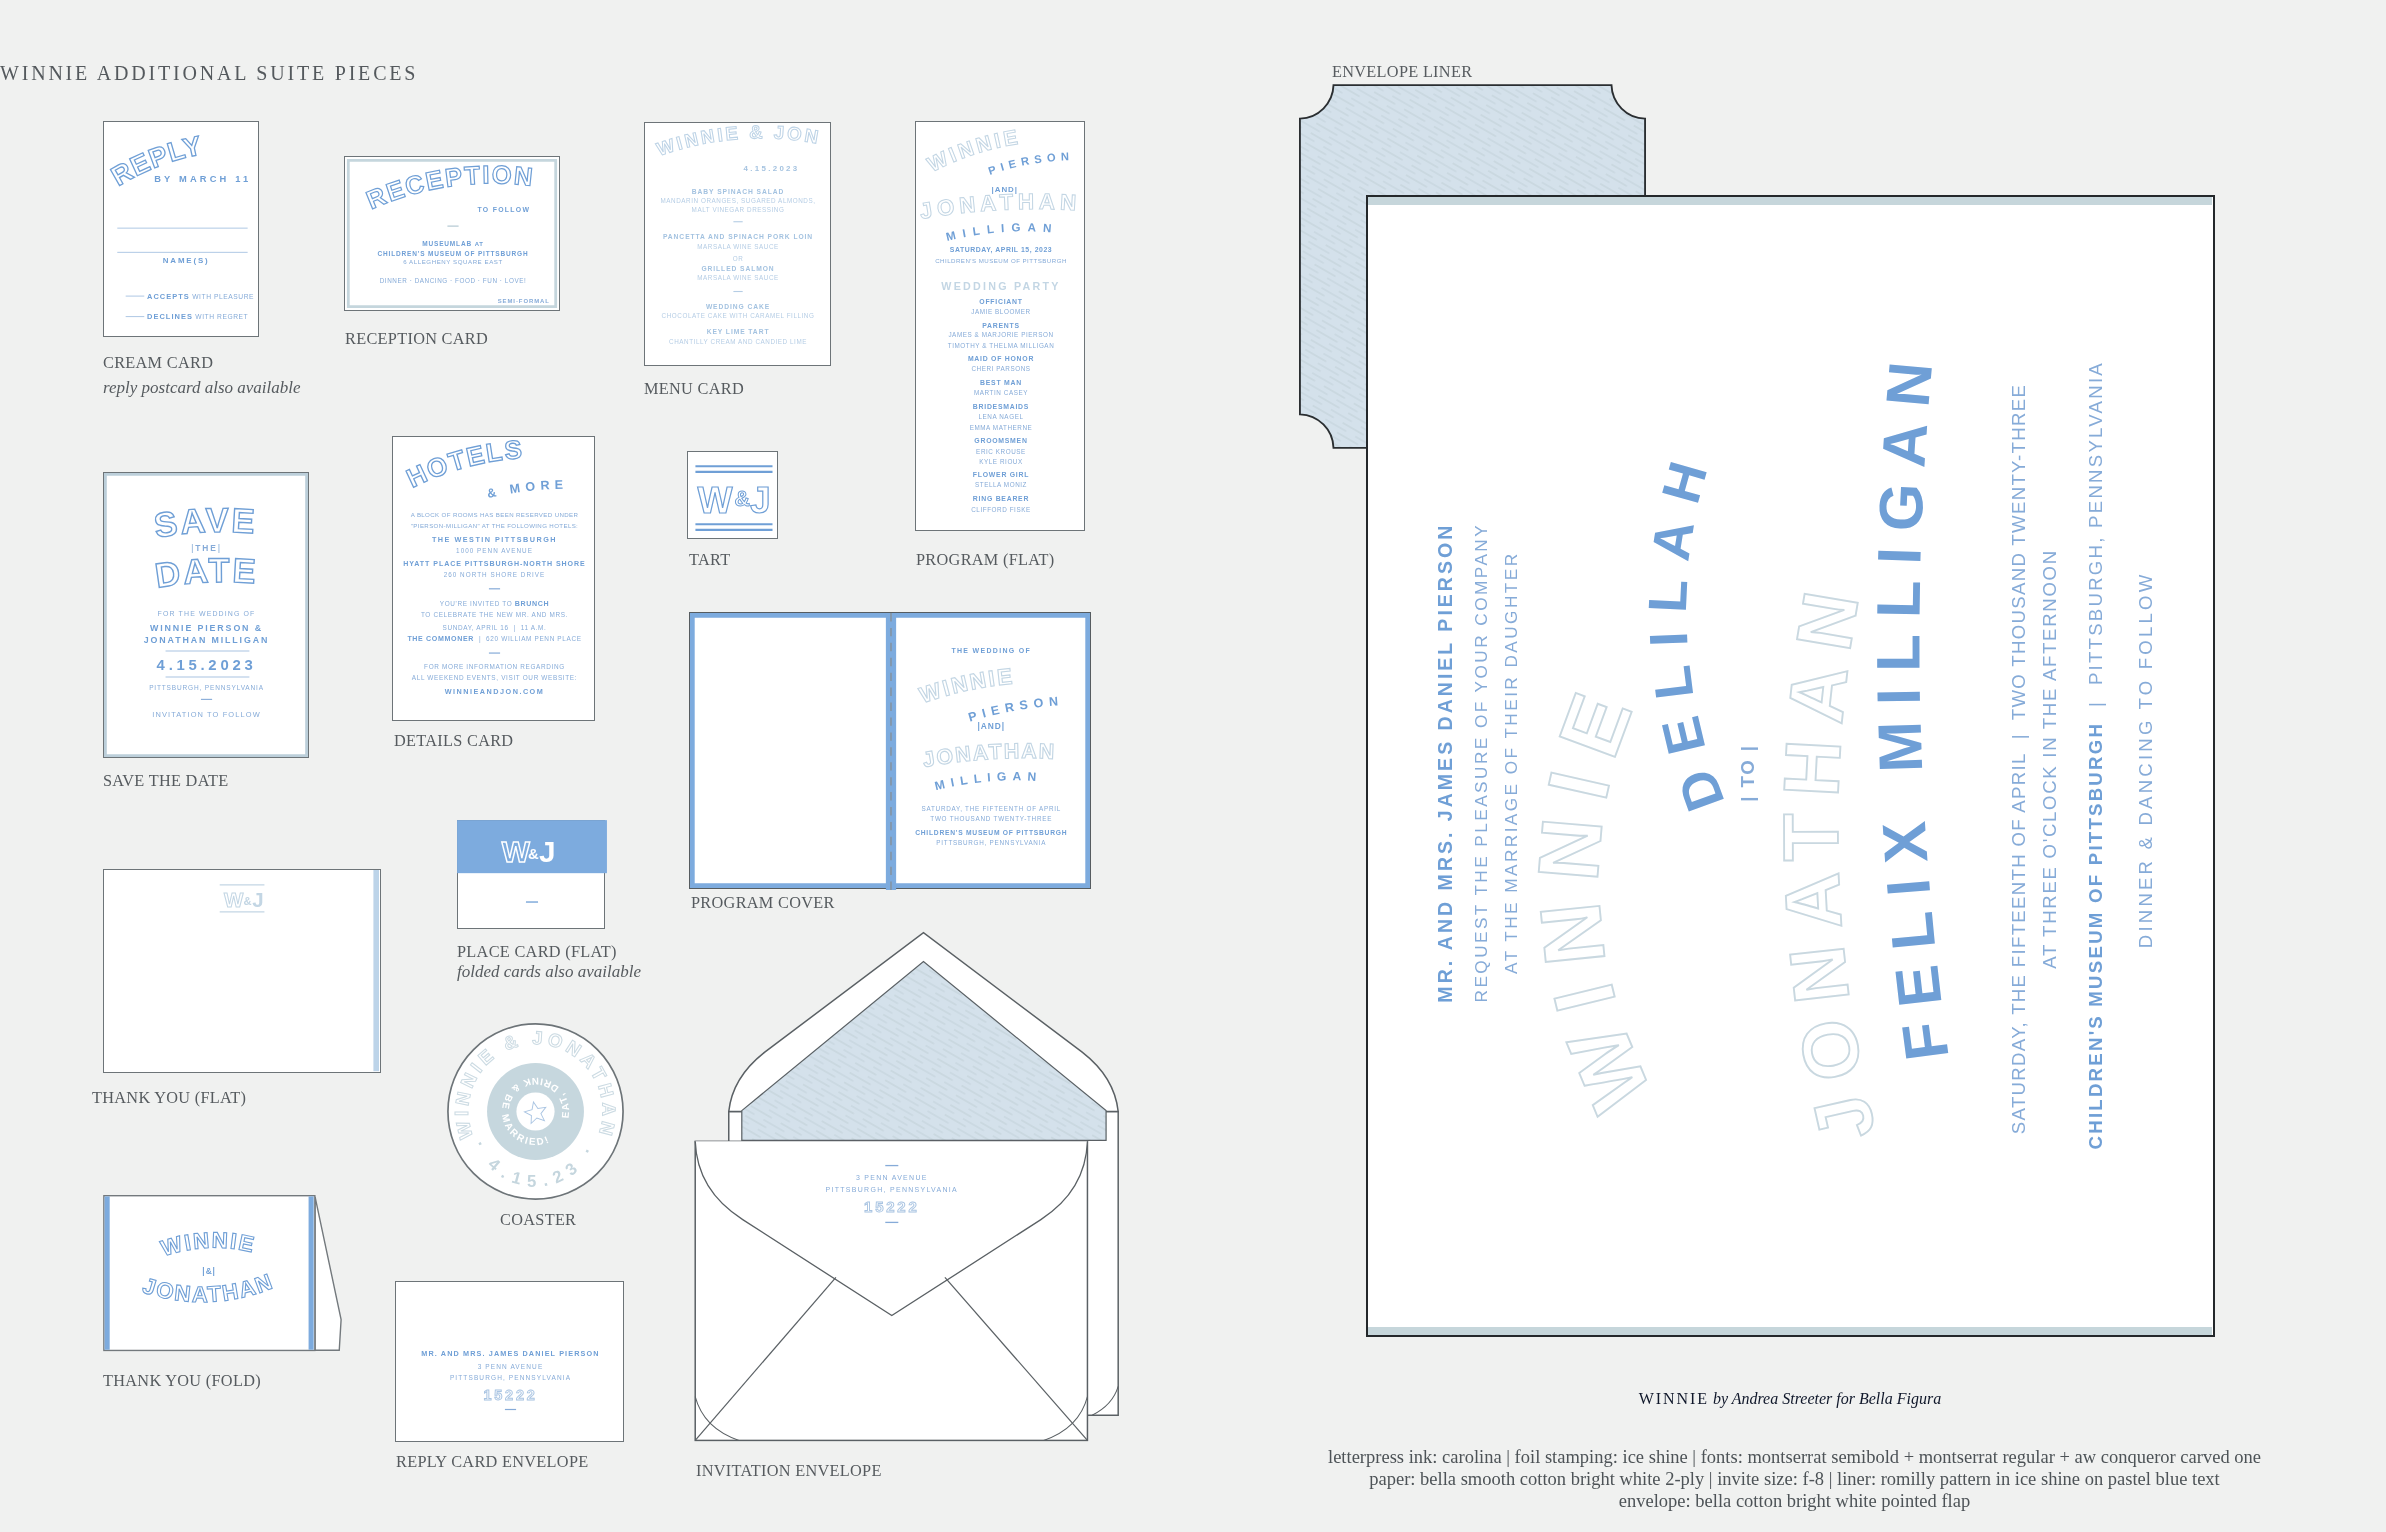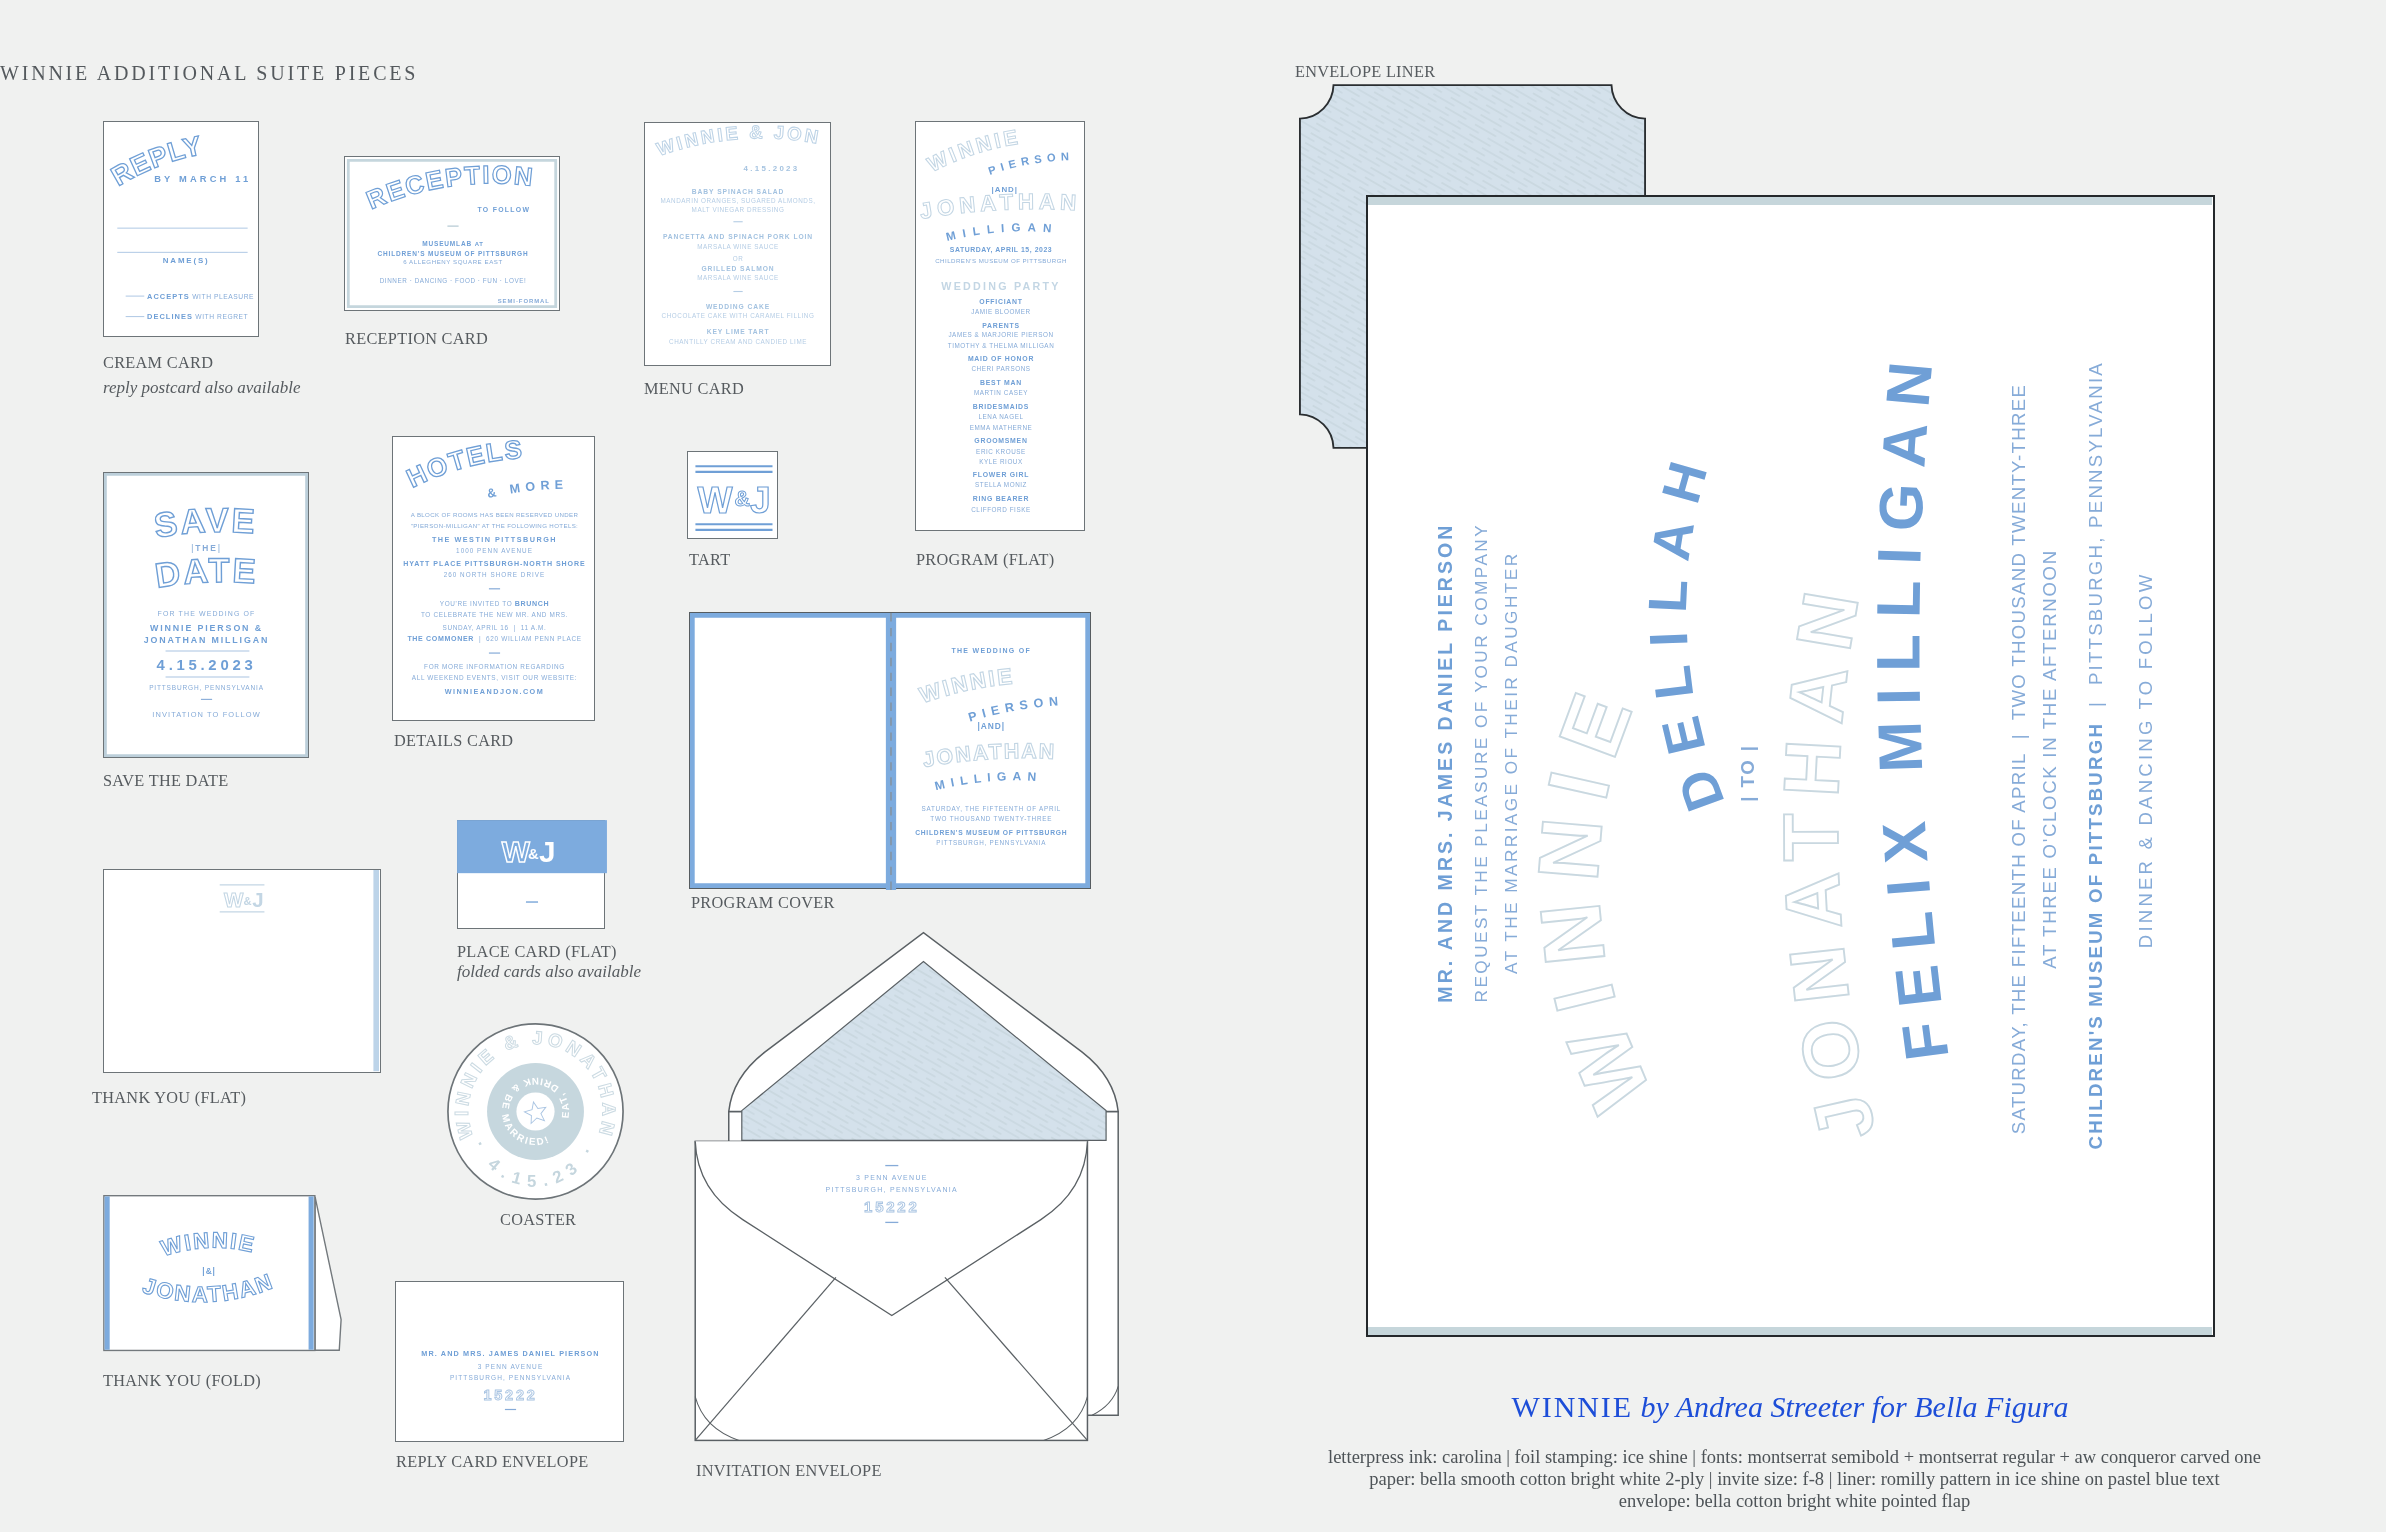--- a/index.html
+++ b/index.html
@@ -384,18 +384,18 @@
 <div class="lbl" style="left:500px; top:1210px;">COASTER</div>
 
 <div class="lbl" style="left:103px; top:1371px;">THANK YOU (FOLD)</div>
 
 <div class="lbl" style="left:396px; top:1452px;">REPLY CARD ENVELOPE</div>
 
 <div class="lbl" style="left:691px; top:893px;">PROGRAM COVER</div>
 
 <div class="lbl" style="left:696px; top:1461px;">INVITATION ENVELOPE</div>
 
-<div class="lbl" style="left:1295px; top:62px;">ENVELOPE LINER</div>
-
-<div style="position:absolute; top:1390px; left:1361px; width:858px; text-align:center; font-family:'Liberation Serif',serif; font-size:30px; color:#1d4ed8;"><span style="letter-spacing:1.9px;">WINNIE</span> <i>by Andrea Streeter for Bella Figura</i></div>
+<div class="lbl" style="left:1332px; top:62px;">ENVELOPE LINER</div>
+
+<div style="position:absolute; top:1390px; left:1361px; width:858px; text-align:center; font-family:'Liberation Serif',serif; font-size:16px; color:#0f172a;"><span style="letter-spacing:1.9px;">WINNIE</span> <i>by Andrea Streeter for Bella Figura</i></div>
 
 <div style="position:absolute; top:1446px; left:1221px; width:1147px; text-align:center; font-family:'Liberation Serif',serif; font-size:18.5px; color:#4d5357; line-height:22px;">letterpress ink: carolina | foil stamping: ice shine | fonts: montserrat semibold + montserrat regular + aw conqueror carved one<br>paper: bella smooth cotton bright white 2-ply | invite size: f-8 | liner: romilly pattern in ice shine on pastel blue text<br>envelope: bella cotton bright white pointed flap</div>
 
 
 </body></html>

